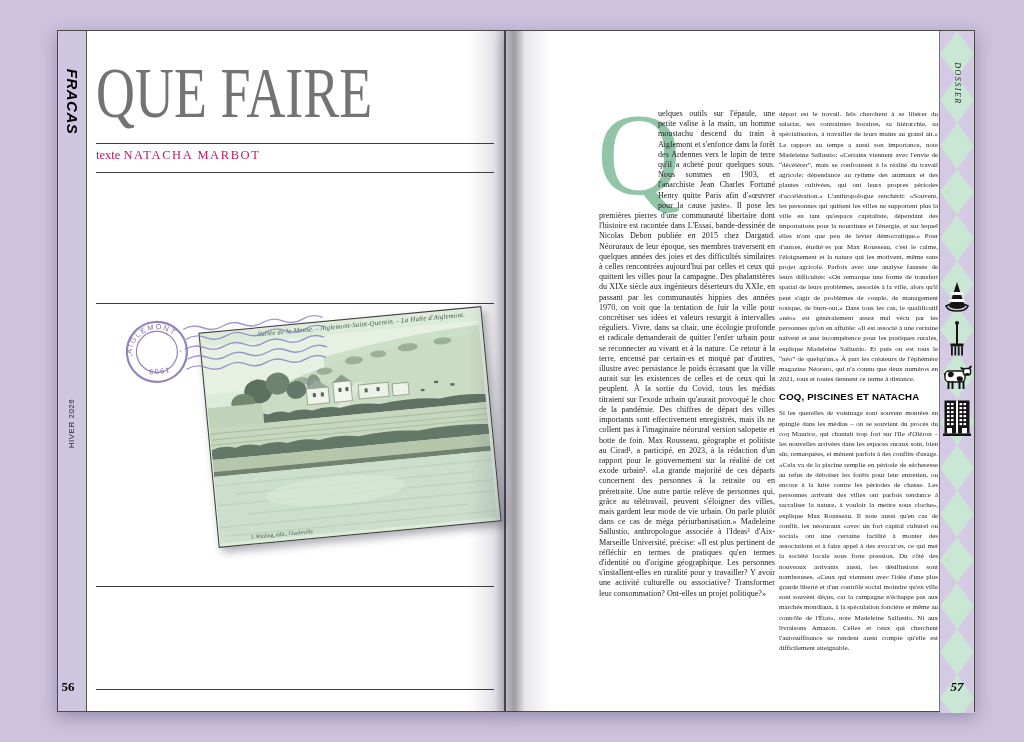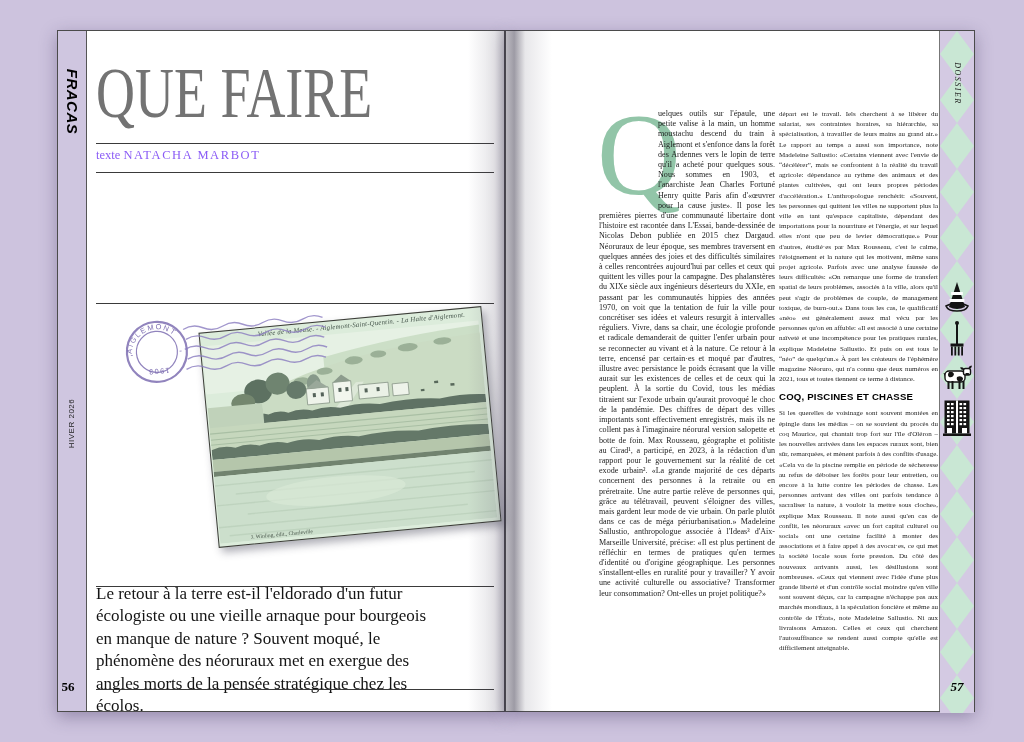--- a/index.html
+++ b/index.html
@@ -20,21 +20,21 @@
       font-family:"Liberation Sans",sans-serif;font-size:8px;letter-spacing:.5px;color:#222;}
   .pageno-left{position:absolute;bottom:16px;left:0;width:20px;text-align:center;
       font-weight:700;font-size:13px;color:#000;}
 
   
   .lp-content{position:absolute;left:38px;right:10px;top:0;bottom:0;}
   .kicker{position:absolute;top:14px;left:0;font-weight:400;font-size:71px;line-height:96px;color:#737373;white-space:nowrap;}
   .kicker>span{display:inline-block;transform:scaleX(.76);transform-origin:left;}
   .rule{position:absolute;left:0;right:0;height:0;border-top:1.3px solid #3a3a3a;}
   .rule1{top:112px;} .rule2{top:141px;} .rule3{top:272px;} .rule4{top:555px;} .rule5{top:658px;}
-  .byline{position:absolute;top:117px;left:0;font-size:12.5px;color:#8b5cf6;}
+  .byline{position:absolute;top:117px;left:0;font-size:12.5px;color:#be185d;}
   .byline .author{letter-spacing:1.6px;}
   .main-title{position:absolute;top:143px;left:0;font-weight:400;font-size:60px;line-height:48px;color:#101010;white-space:nowrap;}
   .main-title .tl{display:inline-block;transform:scaleX(.72);transform-origin:left;}
 
   
   .postcard{position:absolute;left:150px;top:288px;width:282px;height:214px;background:#dcecdb;
       border:1px solid #3c3c38;transform:rotate(-5.4deg);box-shadow:3px 5px 9px rgba(40,40,60,.38);z-index:2;}
   .postcard-caption{position:absolute;top:2px;left:46px;right:4px;font-style:italic;font-size:6.8px;
       color:#44544a;text-align:center;letter-spacing:.2px;z-index:3;}
   .postcard-publisher{position:absolute;bottom:4px;left:32px;font-size:5.5px;color:#4a584c;z-index:3;}
@@ -168,34 +168,33 @@
             <path d="M66 16 q10 -5 20 0 t20 0 t20 0 t20 0 t20 0 t20 0 t20 0"></path>
             <path d="M68 26 q10 -5 20 0 t20 0 t20 0 t20 0 t20 0 t20 0 t20 0"></path>
             <path d="M66 36 q10 -5 20 0 t20 0 t20 0 t20 0 t20 0 t20 0 t20 0"></path>
             <path d="M68 46 q10 -5 20 0 t20 0 t20 0 t20 0 t20 0 t20 0 t20 0"></path>
             <path d="M66 56 q10 -5 20 0 t20 0 t20 0 t20 0 t20 0 t20 0 t20 0"></path>
           </g>
         </svg>
       </div>
 
       <div class="rule rule4"></div>
-      <div class="standfirst">Le retour à la terre est-il l'eldorado d'un futur écologiste ou une vieille arnaque pour bourgeois en manque de nature ? Souvent moqué, le phénomène des néoruraux met en exergue des angles morts de la pensée stratégique chez les écolos.</div>
       <div class="rule rule5"></div>
     </div>
   </div>
 
   <div class="page page-right">
 
     <div class="col col1">
       <p><span class="dropcap">Q</span><span>uelques outils sur l'épaule, une petite valise à la main, un homme moustachu descend du train à Aiglemont et s'enfonce dans la forêt des Ardennes vers le lopin de terre qu'il a acheté pour quelques sous. Nous sommes en 1903, et l'anarchiste Jean Charles Fortuné Henry quitte Paris afin d'«œuvrer pour la cause juste». Il pose les premières pierres d'une communauté libertaire dont l'histoire est racontée dans L'Essai, bande-dessinée de Nicolas Debon publiée en 2015 chez Dargaud. Néoruraux de leur époque, ses membres traversent en quelques années des joies et des difficultés similaires à celles rencontrées aujourd'hui par celles et ceux qui quittent les villes pour la campagne. Des phalanstères du XIXe siècle aux ingénieurs déserteurs du XXIe, en passant par les communautés hippies des années 1970, on voit que la tentation de fuir la ville pour concrétiser ses idées et valeurs resurgit à intervalles réguliers. Vivre, dans sa chair, une écologie profonde et radicale demanderait de quitter l'enfer urbain pour se reconnecter au vivant et à la nature. Ce retour à la terre, encensé par certain·es et moqué par d'autres, illustre avec persistance le poids écrasant que la ville aurait sur les existences de celles et de ceux qui la peuplent. À la sortie du Covid, tous les médias titraient sur l'exode urbain qu'aurait provoqué le choc de la pandémie. Des chiffres de départ des villes importants sont effectivement enregistrés, mais ils ne collent pas à l'imaginaire néorural version salopette et botte de foin. Max Rousseau, géographe et politiste au Cirad¹, a participé, en 2023, à la rédaction d'un rapport pour le gouvernement sur la réalité de cet exode urbain². «La grande majorité de ces départs concernent des personnes à la retraite ou en préretraite. Une autre partie relève de personnes qui, grâce au télétravail, peuvent s'éloigner des villes, mais gardent leur mode de vie urbain. On parle plutôt dans ce cas de méga périurbanisation.» Madeleine Sallustio, anthropologue associée à l'Ideas³ d'Aix-Marseille Université, précise: «Il est plus pertinent de réfléchir en termes de pratiques qu'en termes d'identité ou d'origine géographique. Les personnes s'installent-elles en ruralité pour y travailler? Y avoir une activité culturelle ou associative? Transformer leur consommation? Ont-elles un projet politique?»</span></p>
     </div>
 
     <div class="col col2">
       <p>départ est le travail. Iels cherchent à se libérer du salariat, ses contraintes horaires, sa hiérarchie, sa spécialisation, à travailler de leurs mains au grand air.» Le rapport au temps a aussi son importance, note Madeleine Sallustio: «Certains viennent avec l'envie de “décélérer”, mais se confrontent à la réalité du travail agricole: dépendance au rythme des animaux et des plantes cultivées, qui ont leurs propres périodes d'accélération.» L'anthropologue renchérit: «Souvent, les personnes qui quittent les villes ne supportent plus la ville en tant qu'espace capitaliste, dépendant des importations pour la nourriture et l'énergie, et sur lequel elles n'ont que peu de levier démocratique.» Pour d'autres, étudié·es par Max Rousseau, c'est le calme, l'éloignement et la nature qui les motivent, même sans projet agricole. Parfois avec une analyse faussée de leurs difficultés: «On remarque une forme de transfert spatial de leurs problèmes, associés à la ville, alors qu'il peut s'agir de problèmes de couple, de management toxique, de burn-out.» Dans tous les cas, le qualificatif «néo» est généralement assez mal vécu par les personnes qu'on en affuble: «Il est associé à une certaine naïveté et une incompétence pour les pratiques rurales, explique Madeleine Sallustio. Et puis on est tous le “néo” de quelqu'un.» À part les créateurs de l'éphémère magazine Néoruro, qui n'a connu que deux numéros en 2021, tous et toutes tiennent ce terme à distance.</p>
-      <p class="subhead">COQ, PISCINES ET CHASSE</p>
+      <p class="subhead">COQ, PISCINES ET NATACHA</p>
       <p>Si les querelles de voisinage sont souvent montées en épingle dans les médias – on se souvient du procès du coq Maurice, qui chantait trop fort sur l'île d'Oléron – les nouvelles arrivées dans les espaces ruraux sont, bien sûr, remarquées, et mènent parfois à des conflits d'usage. «Cela va de la piscine remplie en période de sécheresse au refus de déboiser les forêts pour leur entretien, ou encore à la lutte contre les périodes de chasse. Les personnes arrivant des villes ont parfois tendance à sacraliser la nature, à vouloir la mettre sous cloche», explique Max Rousseau. Il note aussi qu'en cas de conflit, les néoruraux «avec un fort capital culturel ou social» ont une certaine facilité à monter des associations et à faire appel à des avocat·es, ce qui met la société locale sous forte pression. Du côté des nouveaux arrivants aussi, les désillusions sont nombreuses. «Ceux qui viennent avec l'idée d'une plus grande liberté et d'un contrôle social moindre qu'en ville sont souvent déçus, car la campagne n'échappe pas aux marchés mondiaux, à la spéculation foncière et même au contrôle de l'État», note Madeleine Sallustio. Ni aux livraisons Amazon. Celles et ceux qui cherchent l'autosuffisance se rendent aussi compte qu'elle est difficilement atteignable.</p>
     </div>
 
     <div class="diamond-strip">
       <svg class="bg" width="34" height="682" viewBox="0 0 34 682">
         <defs>
           <pattern id="diam" width="34" height="46" patternUnits="userSpaceOnUse">
             <rect width="34" height="46" fill="#d4cae3"></rect>
             <path d="M17 0 L34 23 L17 46 L0 23 Z" fill="#c9e7d4"></path>
           </pattern>

